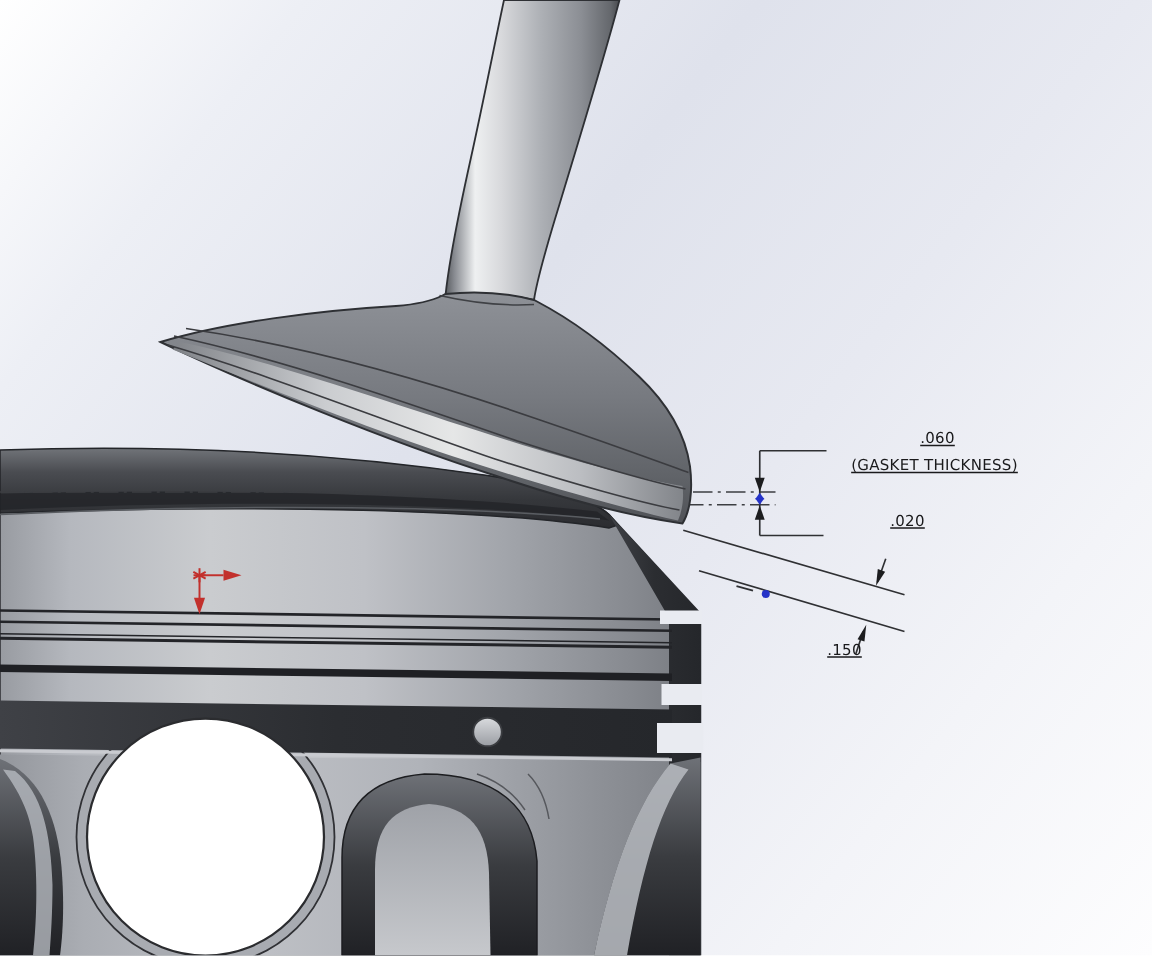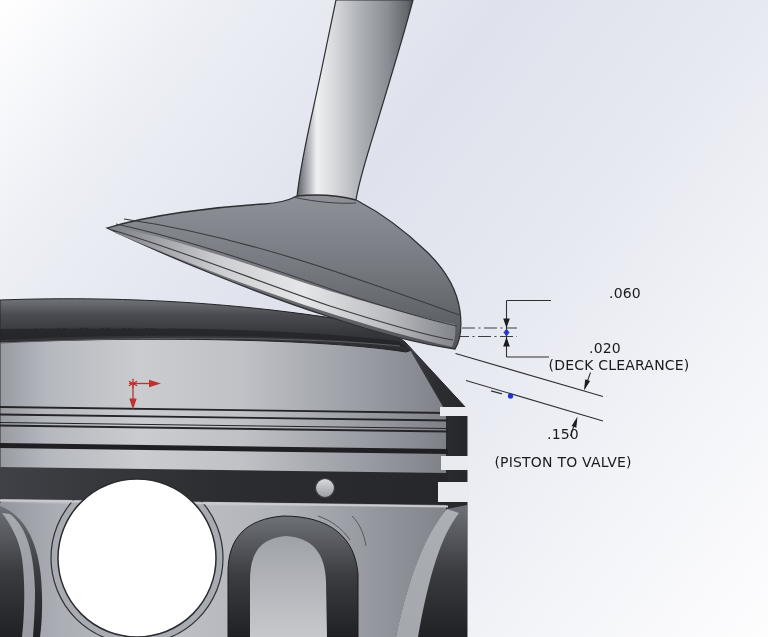--- a/index.html
+++ b/index.html
@@ -4,22 +4,22 @@
 <style>
   html,body{margin:0;padding:0;background:#fff;}
   #stage{
     position:relative;width:768px;height:637px;overflow:hidden;
     background:linear-gradient(128deg,#ffffff 0%,#edeff5 16%,#dfe2ec 40%,#e7e9f1 60%,#f3f4f8 80%,#fdfdfe 100%);
     font-family:"DejaVu Sans",sans-serif;
   }
   #scene{position:absolute;left:0;top:0;}
   .dim-label{
     position:absolute;transform:translate(-50%,-50%);
-    font-size:14px;line-height:15px;color:#1a1a1c;white-space:nowrap;
-    letter-spacing:.2px;text-align:right;
+    font-size:10px;line-height:15px;color:#1a1a1c;white-space:nowrap;
+    letter-spacing:.2px;text-align:right;text-decoration:underline;
   }
 </style>
 </head>
 <body>
 
 <div id="stage">
 
 <svg id="scene" width="768" height="637" viewBox="0 0 768 637">
   <defs>
     <linearGradient id="stemG" x1="0" y1="0" x2="1" y2="0">
@@ -182,20 +182,19 @@
       <path d="M129,383.5 L137,383.5"></path>
     </g>
     <path d="M133,383.5 L149,383.5" fill="none"></path>
     <polygon points="161,383.5 149,379.8 149,387.2" stroke="none"></polygon>
     <path d="M133,383.5 L133,400" fill="none"></path>
     <polygon points="133,409.5 129.3,398.5 136.7,398.5" stroke="none"></polygon>
   </g>
 </svg>
 
 <div class="dim-label" style="left:625px;top:293px">.060</div>
+<div class="dim-label" style="left:623px;top:311px">(GASKET THICKNESS)</div>
 
 <div class="dim-label" style="left:605px;top:348px">.020</div>
-<div class="dim-label" style="left:619px;top:365px">(DECK CLEARANCE)</div>
 
 <div class="dim-label" style="left:563px;top:434px">.150</div>
-<div class="dim-label" style="left:563px;top:462px">(PISTON TO VALVE)</div>
 
 </div>
 
 </body></html>

